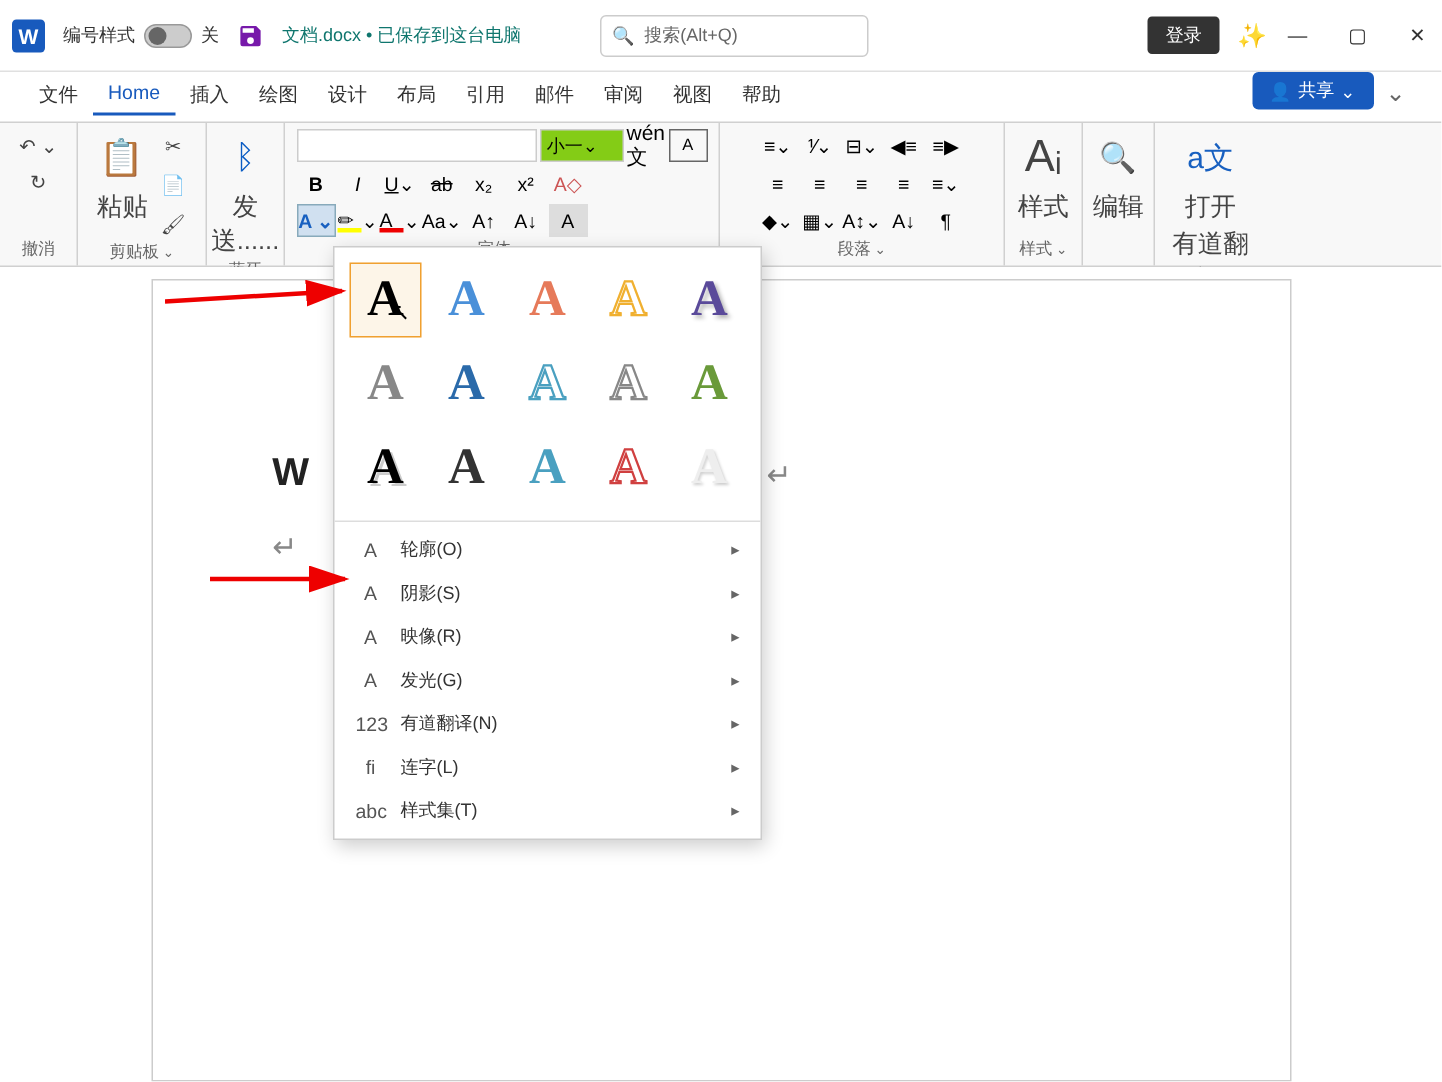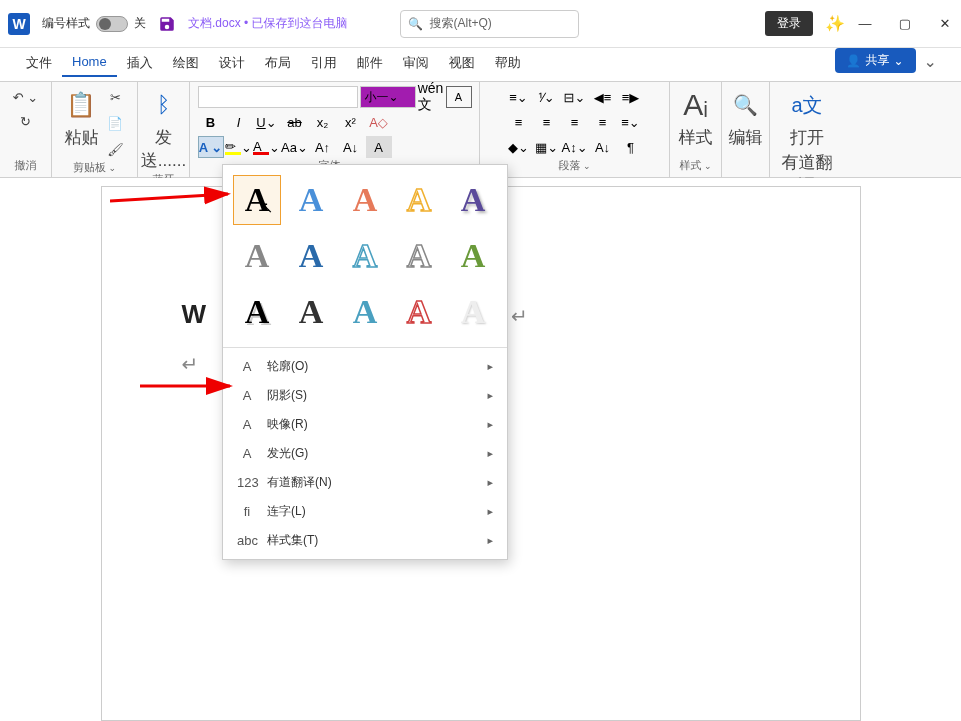--- a/index.html
+++ b/index.html
@@ -5,21 +5,21 @@
 * { box-sizing: border-box; margin: 0; padding: 0; font-family: "Microsoft YaHei", "Segoe UI", sans-serif; }
 body { background: #fff; width: 961px; height: 721px; overflow: hidden; position: relative; }
 
 
 .titlebar { height: 48px; display: flex; align-items: center; border-bottom: 1px solid #e0e0e0; padding: 0 8px; gap: 12px; }
 .word-icon { width: 22px; height: 22px; background: #185abd; color: #fff; font-weight: bold; font-size: 14px; display: flex; align-items: center; justify-content: center; border-radius: 3px; }
 .autosave { display: flex; align-items: center; gap: 6px; font-size: 12px; color: #333; }
 .toggle { width: 32px; height: 16px; background: #ccc; border-radius: 8px; position: relative; border: 1px solid #999; }
 .toggle::after { content: ''; width: 12px; height: 12px; background: #666; border-radius: 50%; position: absolute; left: 2px; top: 1px; }
 .save-ic { width: 18px; height: 18px; color: #7719aa; }
-.doc-title { font-size: 12px; color: #8b5cf6; }
+.doc-title { font-size: 12px; color: #0f766e; }
 .search-box { flex: 1; max-width: 280px; margin-left: 40px; border: 1px solid #ccc; border-radius: 4px; height: 28px; display: flex; align-items: center; padding: 0 8px; gap: 6px; color: #666; font-size: 12px; }
 .login-btn { background: #333; color: #fff; padding: 4px 12px; font-size: 12px; border-radius: 3px; }
 .win-controls { display: flex; gap: 24px; margin-left: auto; color: #333; }
 .win-controls span { font-size: 13px; cursor: pointer; width: 16px; text-align: center; }
 
 
 .menubar { height: 34px; display: flex; align-items: flex-start; padding: 0 16px; gap: 0; border-bottom: 1px solid #d0d0d0; }
 .menu-item { font-size: 13px; padding: 6px 10px; color: #333; cursor: pointer; }
 .menu-item.active { border-bottom: 2px solid #185abd; color: #185abd; font-weight: 500; }
 .share-btn { margin-left: auto; background: #185abd; color: #fff; padding: 4px 12px; border-radius: 4px; font-size: 12px; display: flex; align-items: center; gap: 4px; }
@@ -29,21 +29,21 @@
 .ribbon { height: 96px; display: flex; border-bottom: 1px solid #d0d0d0; background: #f8f8f8; }
 .rgroup { border-right: 1px solid #d0d0d0; padding: 4px 8px; display: flex; flex-direction: column; justify-content: space-between; align-items: center; }
 .rgroup-body { display: flex; gap: 4px; align-items: flex-start; flex: 1; }
 .rgroup-label { font-size: 11px; color: #666; text-align: center; width: 100%; }
 .rgroup-label.arrow::after { content: ' ⌄'; font-size: 9px; }
 .rcol { display: flex; flex-direction: column; gap: 2px; align-items: center; }
 .rbtn { min-width: 22px; height: 22px; display: flex; align-items: center; justify-content: center; font-size: 13px; color: #444; cursor: pointer; }
 .rbtn.lg { width: 38px; height: 38px; }
 .rbtn-label { font-size: 17px; color: #444; text-align: center; }
 .font-select { width: 160px; height: 22px; border: 1px solid #ccc; background: #fff; font-size: 12px; }
-.size-select { width: 56px; height: 22px; border: 1px solid #ccc; background: #a21caf; font-size: 12px; display: flex; align-items: center; padding: 0 4px; }
+.size-select { width: 56px; height: 22px; border: 1px solid #ccc; background: #84cc16; font-size: 12px; display: flex; align-items: center; padding: 0 4px; }
 .fmt-row { display: flex; gap: 2px; }
 .fmt-btn { width: 26px; height: 22px; display: flex; align-items: center; justify-content: center; font-size: 13px; cursor: pointer; }
 .fmt-btn.active { background: #d0e0f0; border: 1px solid #8ab; }
 .colorbar { width: 16px; height: 3px; display: block; margin-top: -2px; }
 
 
 .doc-area { position: absolute; top: 178px; left: 0; right: 0; bottom: 0; background: #fff; display: flex; justify-content: center; }
 .page { width: 760px; background: #fff; border: 1px solid #ccc; margin-top: 8px; padding: 110px 80px; position: relative; }
 .doc-text { font-size: 26px; font-weight: bold; color: #222; }
 .para-mark { color: #888; font-size: 20px; }

